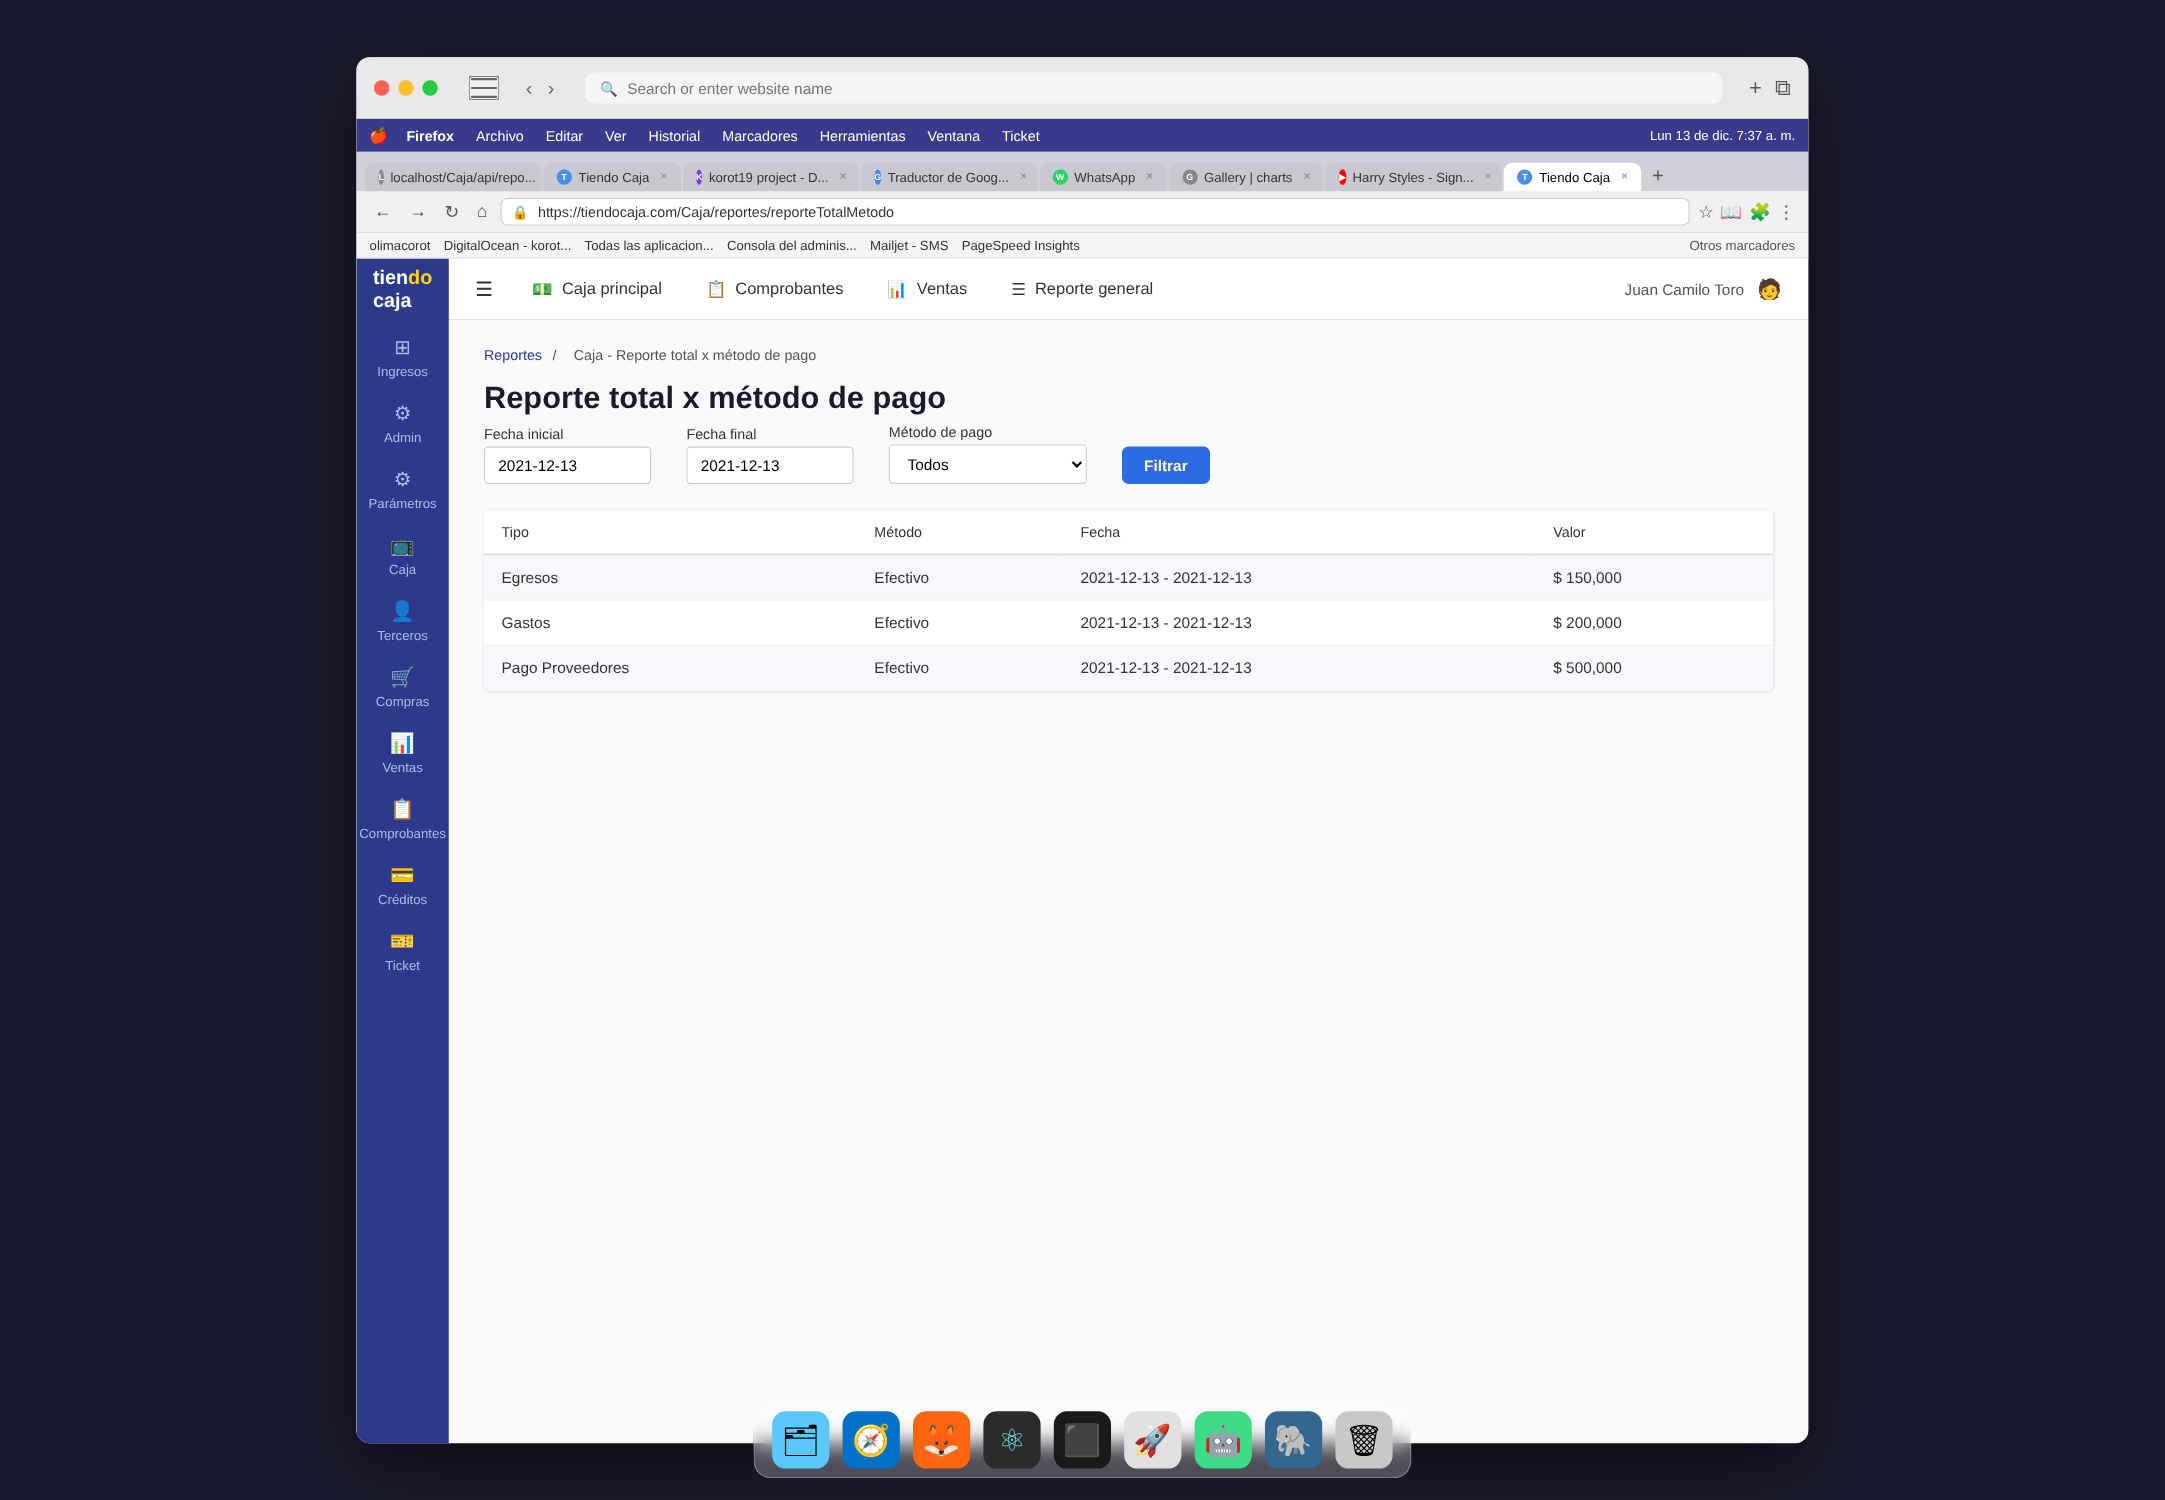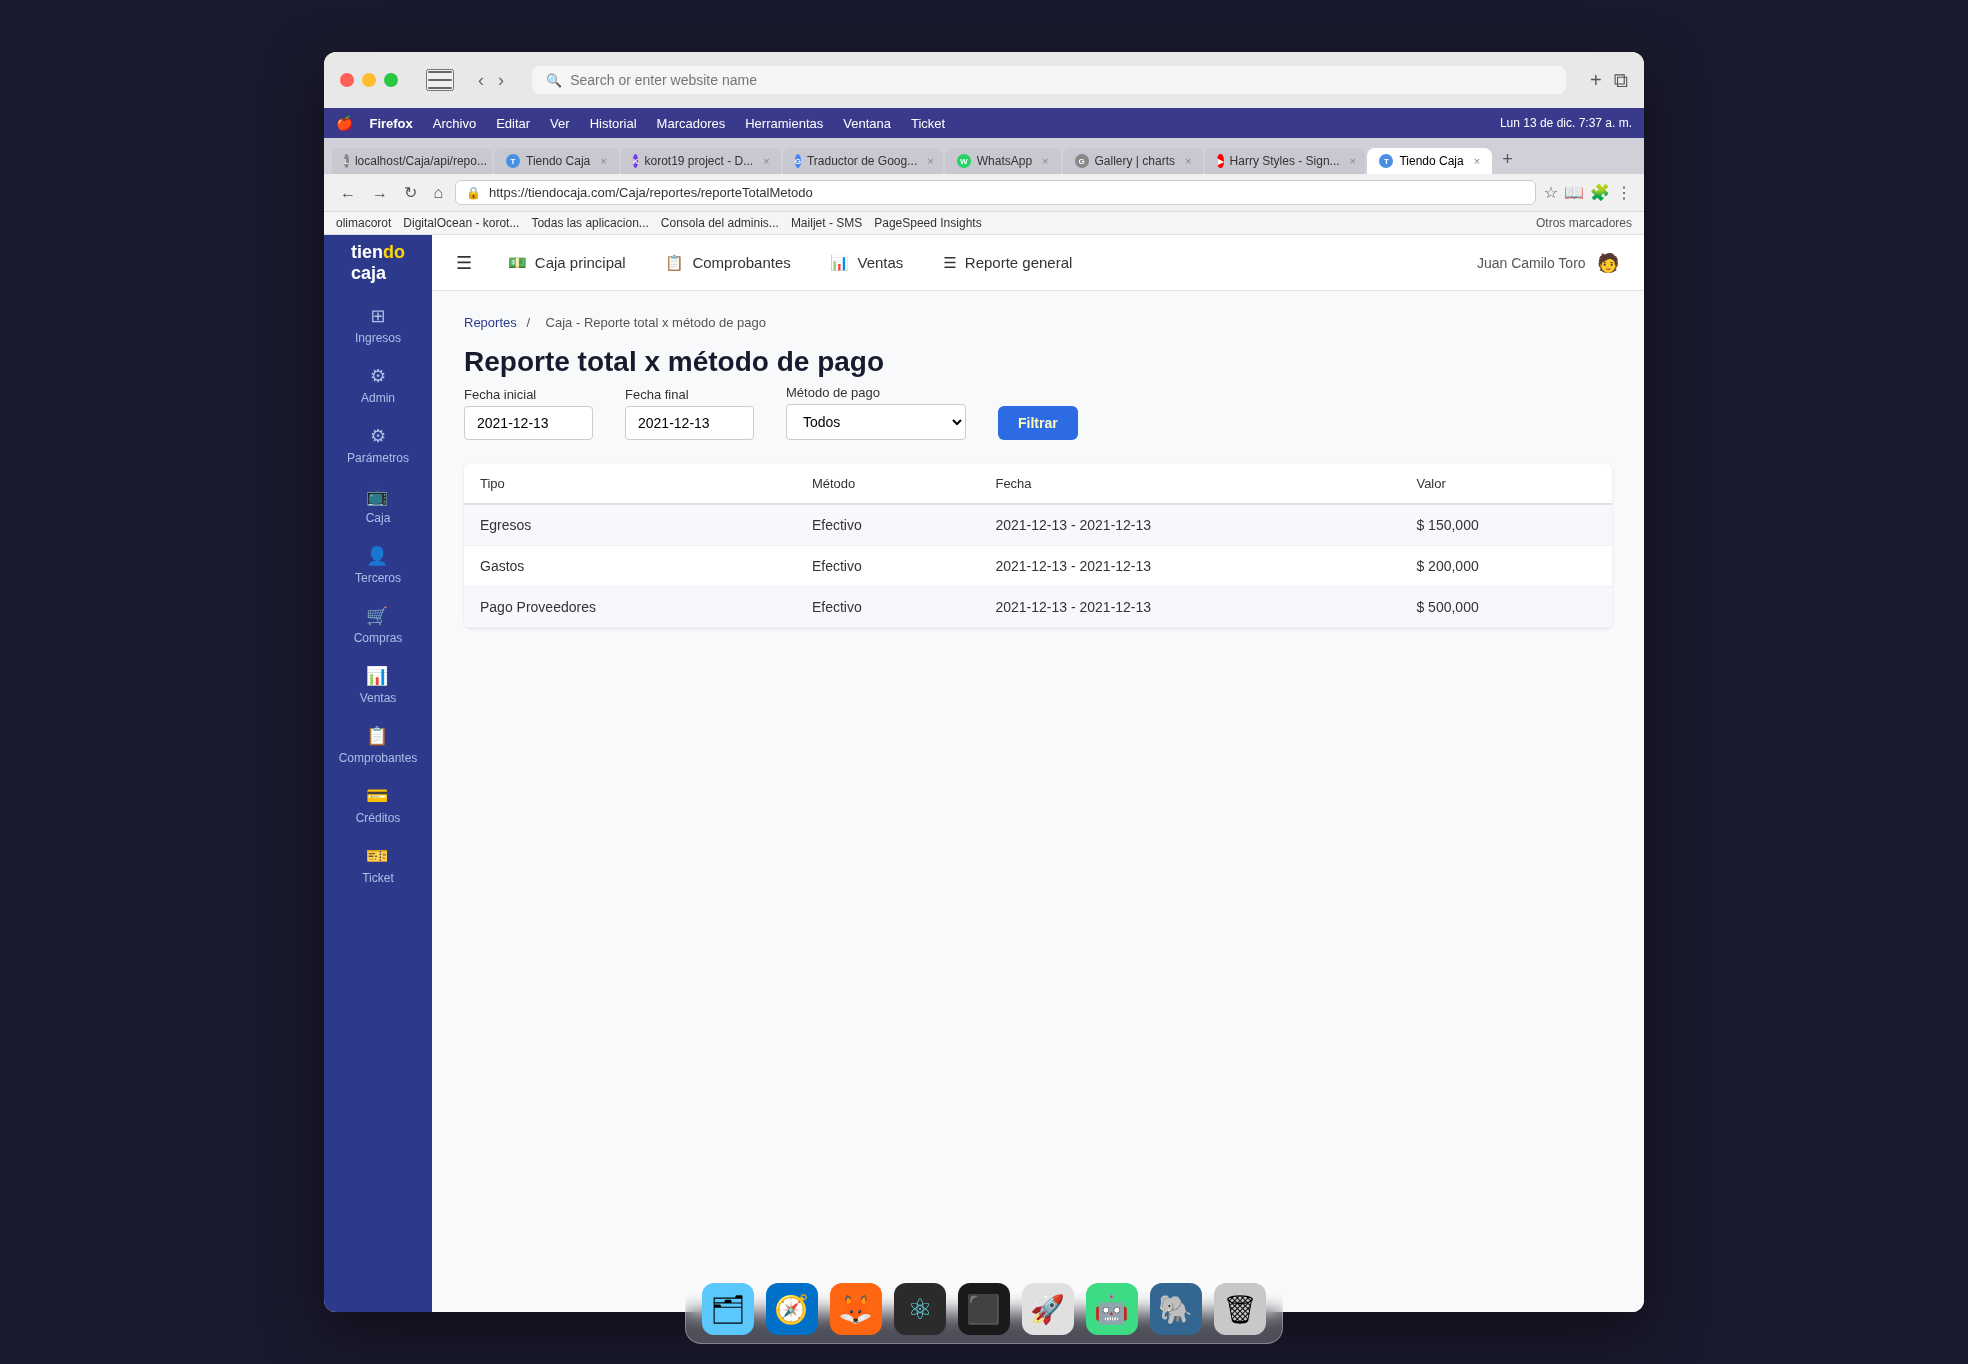--- a/index.html
+++ b/index.html
@@ -266,21 +266,21 @@
 
     
     .app-content {
       flex: 1;
       display: flex;
       overflow: hidden;
     }
 
     
     .sidebar {
-      width: 108px;
+      width: 84px;
       background: #2d3a8c;
       display: flex;
       flex-direction: column;
       align-items: center;
       padding-top: 8px;
       gap: 0;
     }
     .sidebar-logo {
       width: 80px;
       height: 40px;
@@ -392,21 +392,21 @@
       color: #333;
       font-weight: 500;
     }
     .filter-input {
       border: 1px solid #ccc;
       border-radius: 4px;
       padding: 8px 12px;
       font-size: 14px;
       background: #fff;
       outline: none;
-      width: 129px;
+      width: 152px;
     }
     .filter-select {
       border: 1px solid #ccc;
       border-radius: 4px;
       padding: 8px 28px 8px 12px;
       font-size: 14px;
       background: #fff;
       outline: none;
       width: 180px;
       cursor: pointer;

